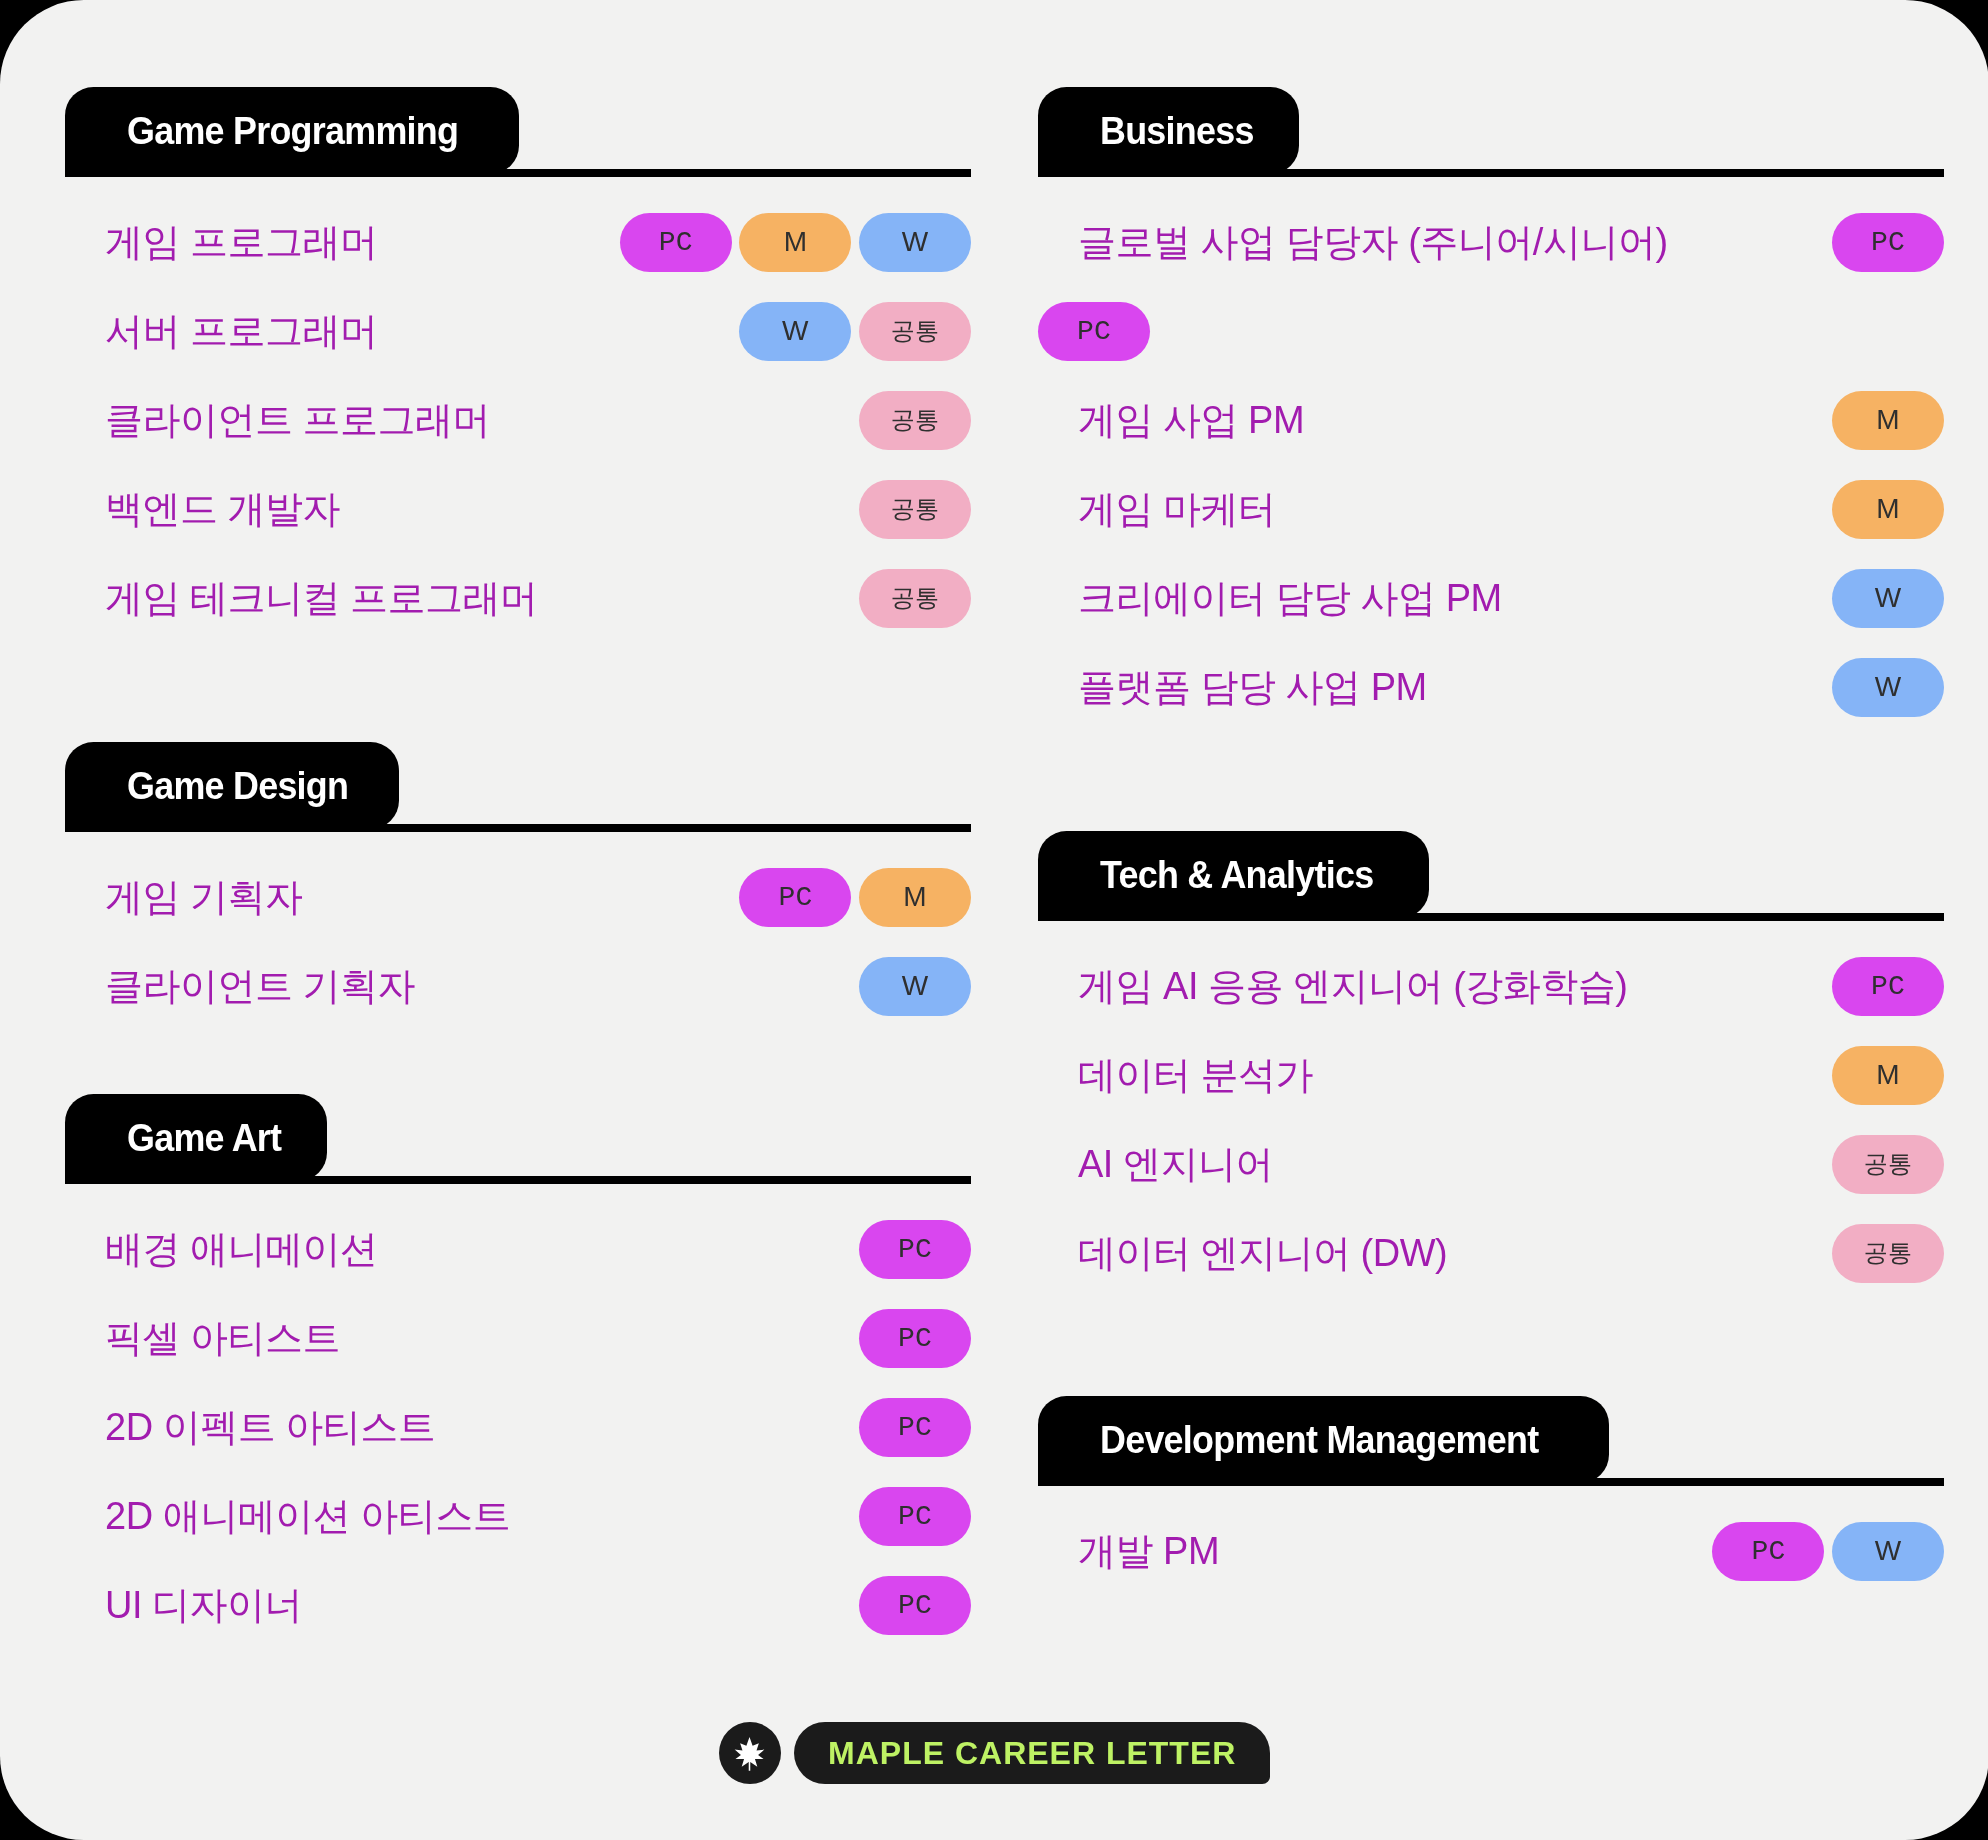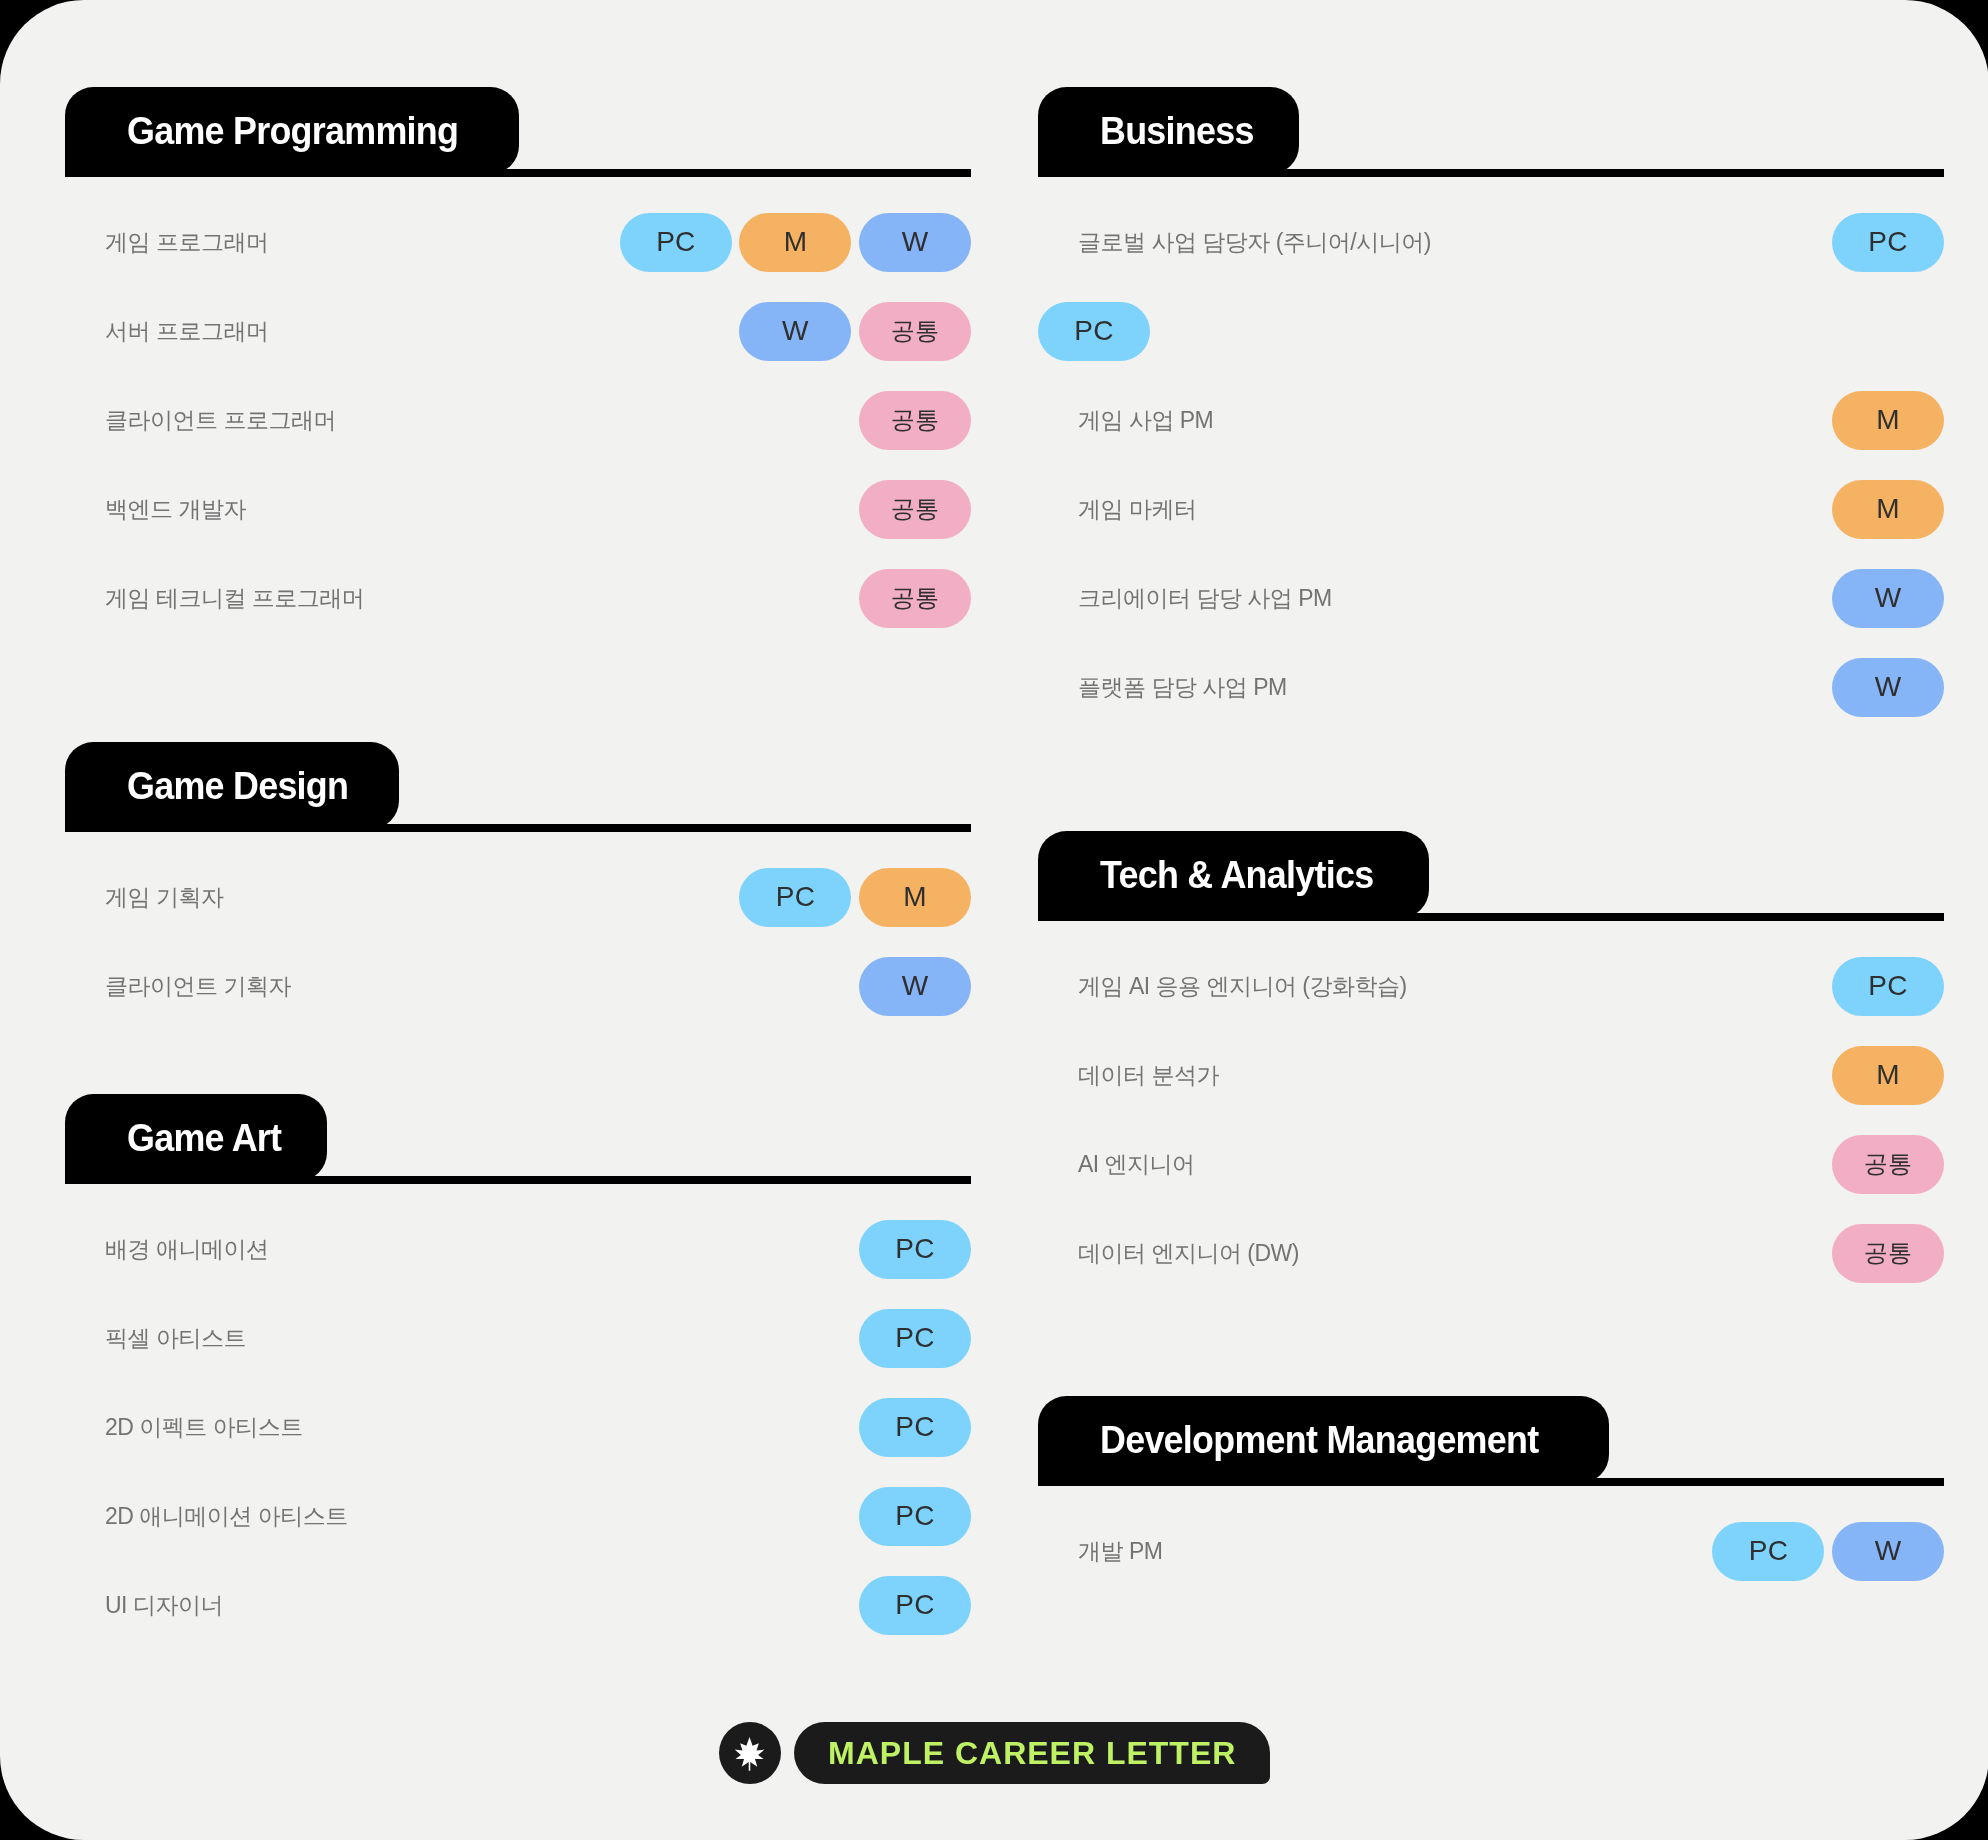--- a/index.html
+++ b/index.html
@@ -84,22 +84,22 @@
   
   .rows { position: relative; padding-top: 0px; }
 
   .row {
     position: relative;
     height: 89px;
     display: flex;
     align-items: center;
   }
   .row-label {
-    color: #737373;
-    font-size: 23px;
+    color: #a21caf;
+    font-size: 38px;
     font-weight: 400;
     white-space: nowrap;
     letter-spacing: -0.5px;
     padding-left: 40px;
     flex: 1 1 auto;
   }
   .row-tags {
     display: flex;
     align-items: center;
     gap: 7.6px;
@@ -113,21 +113,21 @@
     border-radius: 30px;
     display: flex;
     align-items: center;
     justify-content: center;
     color: #2f2f2f;
     font-size: 28px;
     letter-spacing: 0.2px;
     box-sizing: border-box;
     padding: 0 11.7px;
   }
-  .tag.pc  { background: #7dd3fc; }
+  .tag.pc  { background: #d946ef; font-family: Liberation Mono, monospace; }
   .tag.m   { background: #f6b263; }
   .tag.w   { background: #85b4f7; }
   .tag.common { background: #f2aec4; font-size: 24px; }
 
   
   .footer {
     position: absolute;
     left: 0;
     width: 1989px;
     display: flex;

